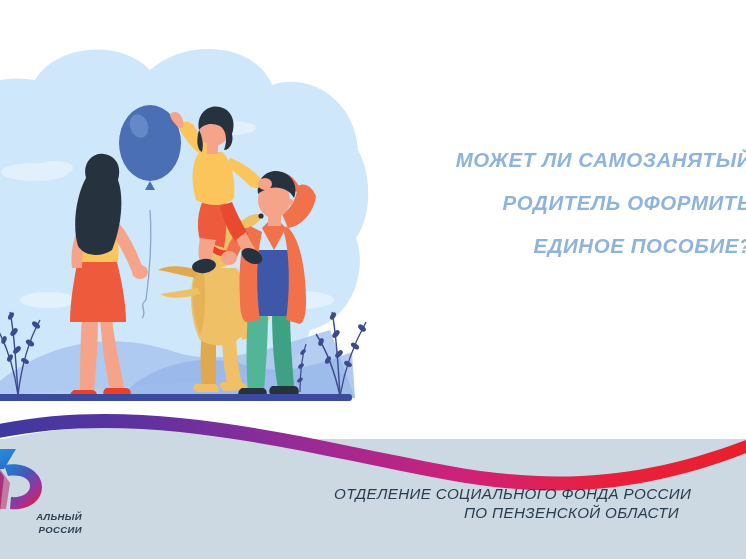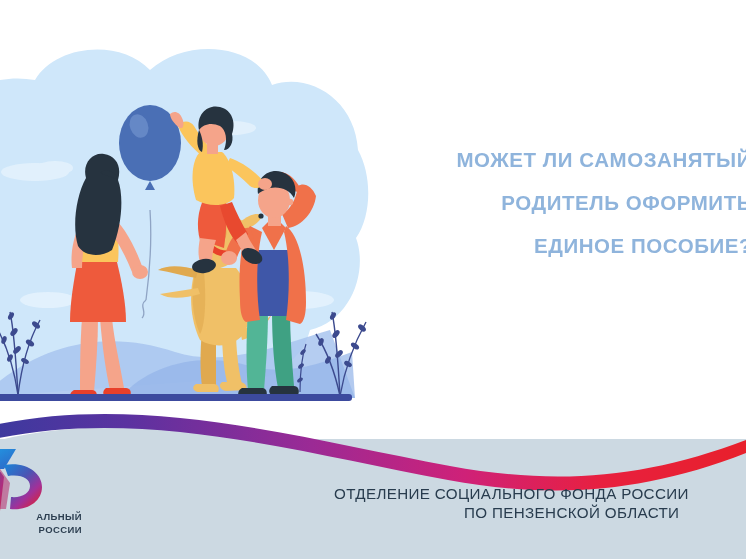--- a/index.html
+++ b/index.html
@@ -9,20 +9,21 @@
   }
   body {
     font-family: "Liberation Sans", sans-serif;
   }
   #poster {
     position: relative;
     width: 746px;
     height: 559px;
     background: #ffffff;
     overflow: hidden;
+    font-style: italic;
   }
 
   
   #illustration {
     position: absolute;
     left: 0;
     top: 0;
     width: 380px;
     height: 405px;
     overflow: hidden;

